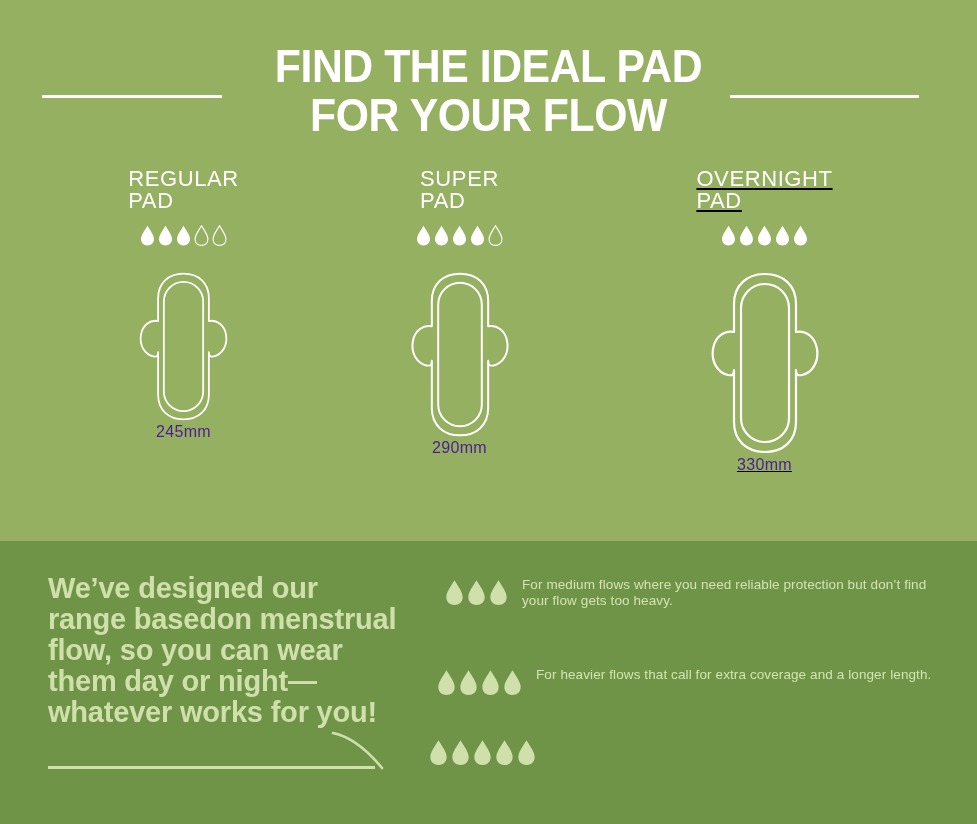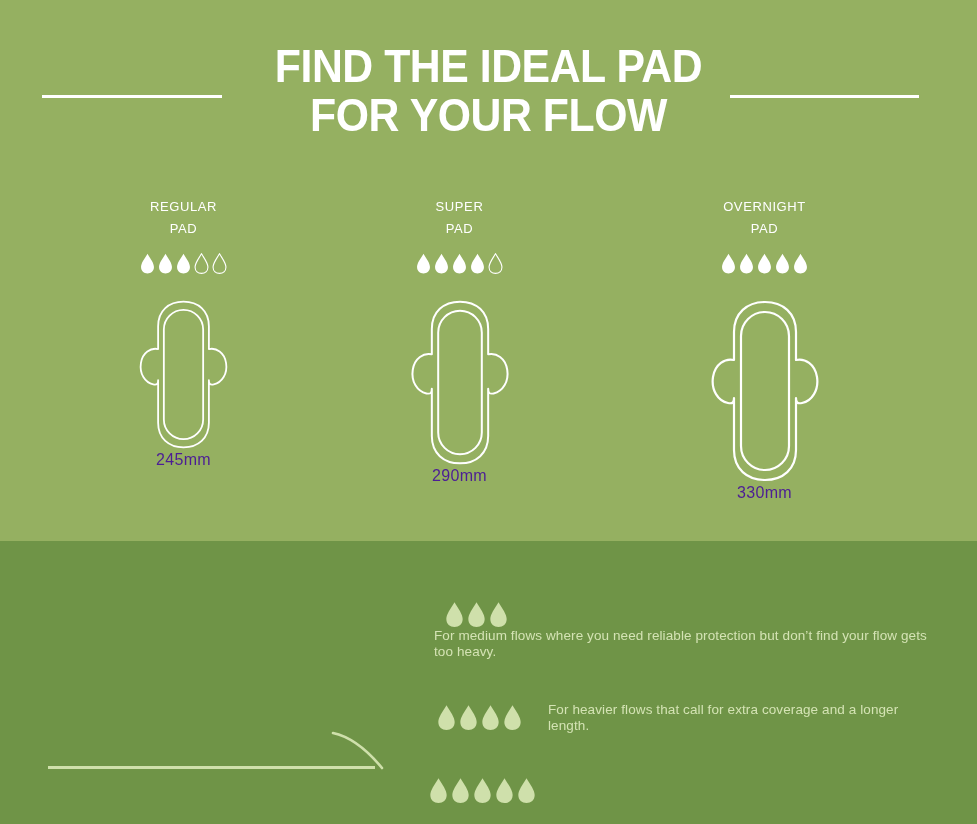--- a/index.html
+++ b/index.html
@@ -40,24 +40,24 @@
   
   .columns{
     position:absolute;left:0;top:168px;width:977px;height:360px;
     display:flex;
   }
   .col{
     flex:1 1 0;position:relative;display:flex;flex-direction:column;align-items:center;
   }
   .col-0{flex:0 0 367px;}
   .col-1{flex:0 0 185px;}
-  .col-2{flex:0 0 425px;}
+  .col-2{flex:0 0 425px;text-decoration:underline;}
   .col-head{
-    color:#ffffff;font-size:13px;line-height:22px;text-align:center;
-    letter-spacing:0.6px;font-weight:normal;text-transform:uppercase;margin-top:28px;
+    color:#ffffff;font-size:22px;line-height:22px;text-align:left;
+    letter-spacing:0.6px;font-weight:normal;text-transform:uppercase;
   }
   .drops-row{
     margin-top:10px;display:flex;gap:3px;align-items:flex-end;height:24px;
   }
   .pad-wrap{margin-top:24px;display:flex;justify-content:center;align-items:center;}
   .size-label{
     color:#4c1d95;font-size:16px;letter-spacing:0.3px;
   }
 
   
@@ -84,22 +84,22 @@
   .fact-drops{
     flex:0 0 auto;display:flex;gap:3px;align-items:flex-start;padding-top:2px;width:115px;
     justify-content:flex-end;
   }
   .fact-text{
     margin-left:14px;color:#d4e3b4;font-size:13.5px;line-height:16px;letter-spacing:0.1px;
   }
   .f-row-0 .fact-drops{width:88px;}
   .f-row-1 .fact-drops{width:102px;}
   .f-row-2 .fact-drops{width:116px;}
-  .fact-0{margin-top:30px;flex-direction:column;}
-  .fact-1{margin-top:42px;gap:12px;}
+  .fact-0{margin-top:8px;}
+  .fact-1{margin-top:58px;}
   .fact-2{margin-top:41px;}
 </style>
 </head>
 <body>
 
 <div id="page">
 
   <div class="top-panel">
 
     <div class="title-block">
@@ -203,20 +203,21 @@
             </svg>
           </div>
         <div class="size-label">330mm</div>
       </div>
 
     </div>
   </div>
 
   <div class="bottom-panel">
 
+    <div class="headline">We’ve designed our range basedon menstrual flow, so you can wear them day or night—whatever works for you!</div>
     <div class="headline-underline"></div>
     <div class="flourish">
       <svg width="60" height="42" viewBox="0 0 60 42">
         <path d="M3 2 C 22 6, 38 20, 52 37" fill="none" stroke="#cfe0ab" stroke-width="2.6" stroke-linecap="round"></path>
       </svg>
     </div>
 
     <div class="facts">
 
       <div class="fact f-row-0 fact-0">

